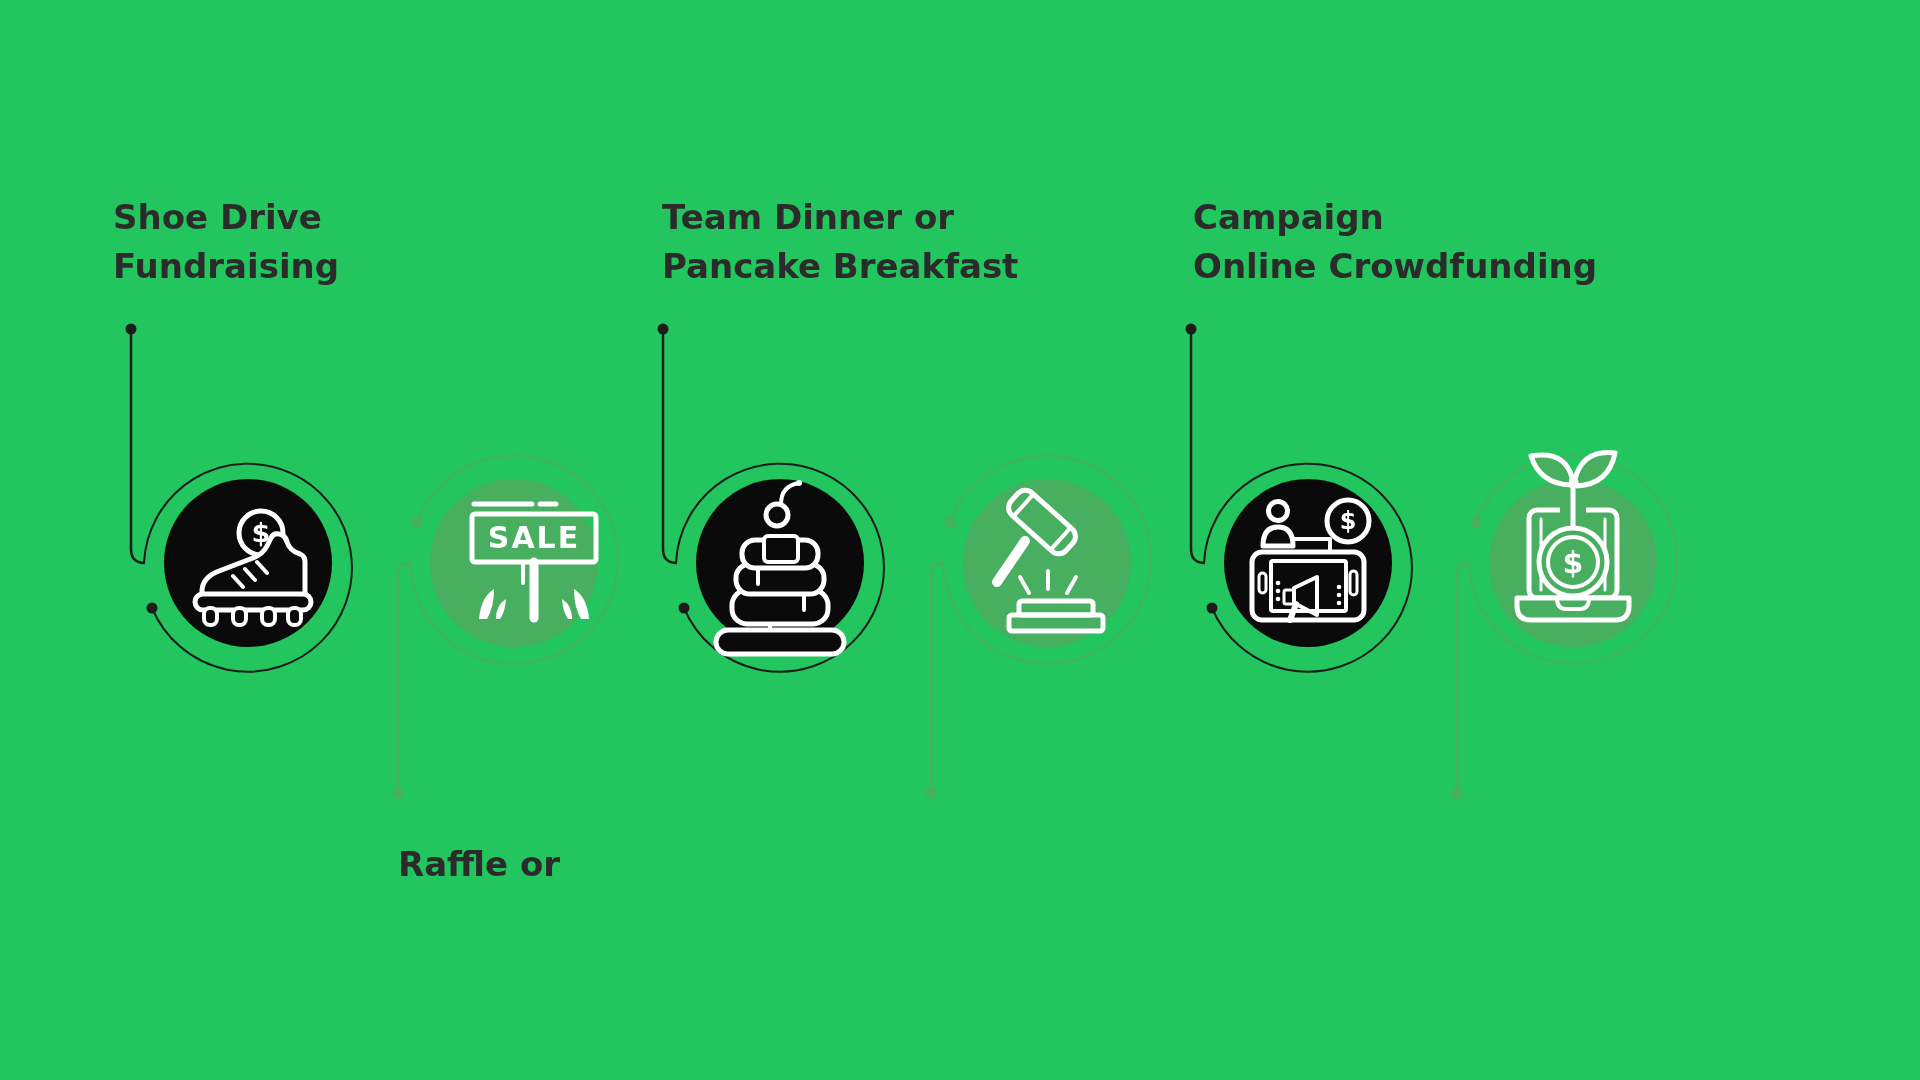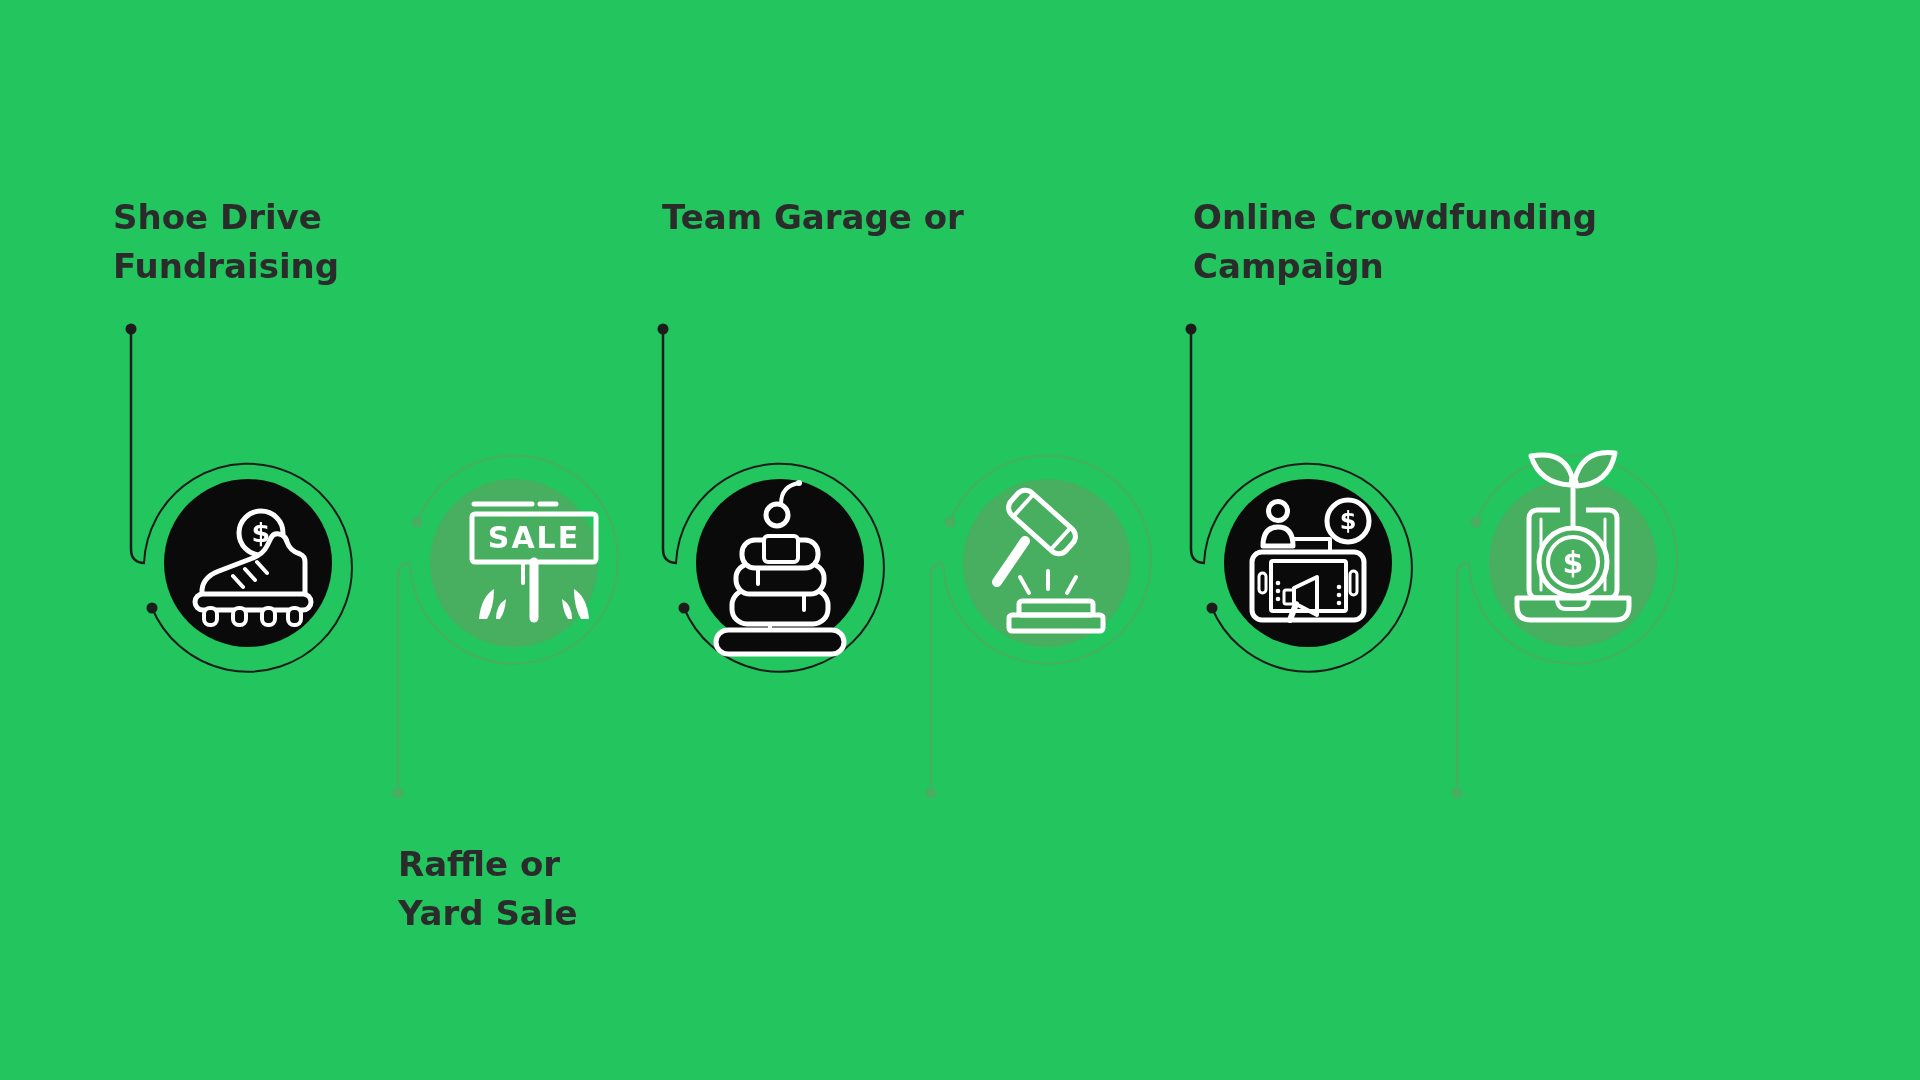--- a/index.html
+++ b/index.html
@@ -32,29 +32,29 @@
 </head>
 <body>
 
 <div class="canvas">
 
   <div class="label" style="left:113px;top:193px">
     <div>Shoe Drive</div>
     <div>Fundraising</div>
   </div>
   <div class="label" style="left:662px;top:193px">
-    <div>Team Garage or</div>
+    <div>Team Dinner or</div>
+    <div>Pancake Breakfast</div>
   </div>
   <div class="label" style="left:1193px;top:193px">
+    <div>Campaign</div>
     <div>Online Crowdfunding</div>
-    <div>Campaign</div>
   </div>
   <div class="label" style="left:398px;top:840px">
     <div>Raffle or</div>
-    <div>Yard Sale</div>
   </div>
 
   <svg class="group-svg" style="left:118px;top:300px" viewBox="0 0 260 520">
     <circle class="dot-b" cx="13" cy="29" r="5.5"></circle>
     <path class="line-b" d="M13 34 L13 249 Q13 263 27 263"></path>
     <path class="ring-b" d="M26 263 A104 104 0 1 1 34 308"></path>
     <circle class="dot-b" cx="34" cy="308" r="5.5"></circle>
     <circle class="fill-b" cx="130" cy="263" r="84"></circle>
     <g>
       <circle cx="143" cy="233" r="22" class="sw5 blackfill"></circle>

